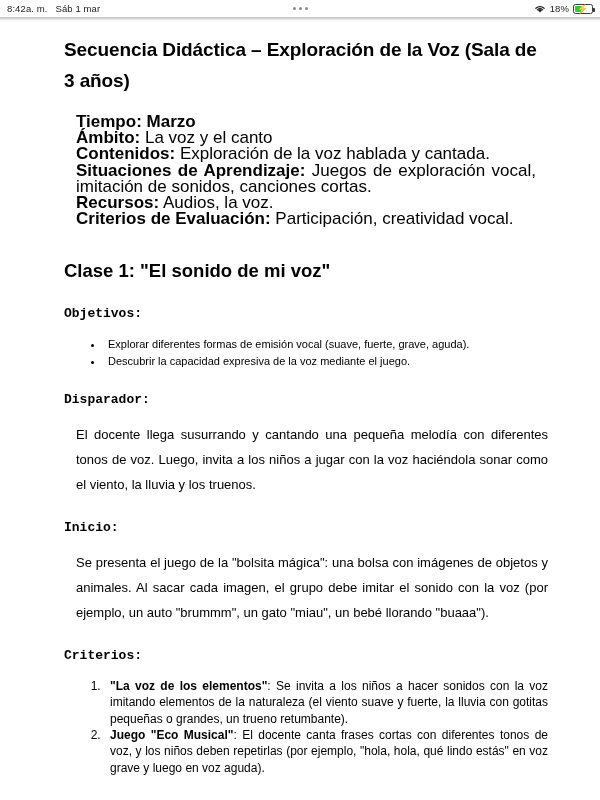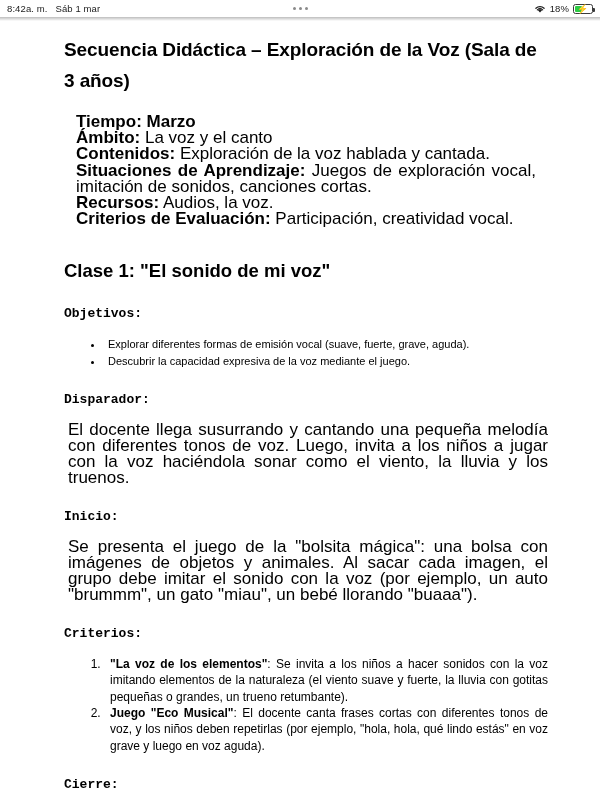--- a/index.html
+++ b/index.html
@@ -147,24 +147,24 @@
 
   h3.sub-title {
     font-size: 13px;
     font-weight: bold;
     margin: 22px 0 0 0;
     line-height: 17px;
     font-family: Liberation Mono, monospace;
   }
 
   p.body-text {
-    font-size: 17px;
-    line-height: 16px;
+    font-size: 13px;
+    line-height: 25px;
     text-align: justify;
-    margin: 14px 0 0 4px;
+    margin: 14px 0 0 12px;
   }
 
   ul.bullets {
     margin: 14px 0 0 0;
     padding-left: 40px;
     font-size: 11px;
     line-height: 16.3px;
   }
   ul.bullets li { margin: 0; padding-left: 4px; }
 

